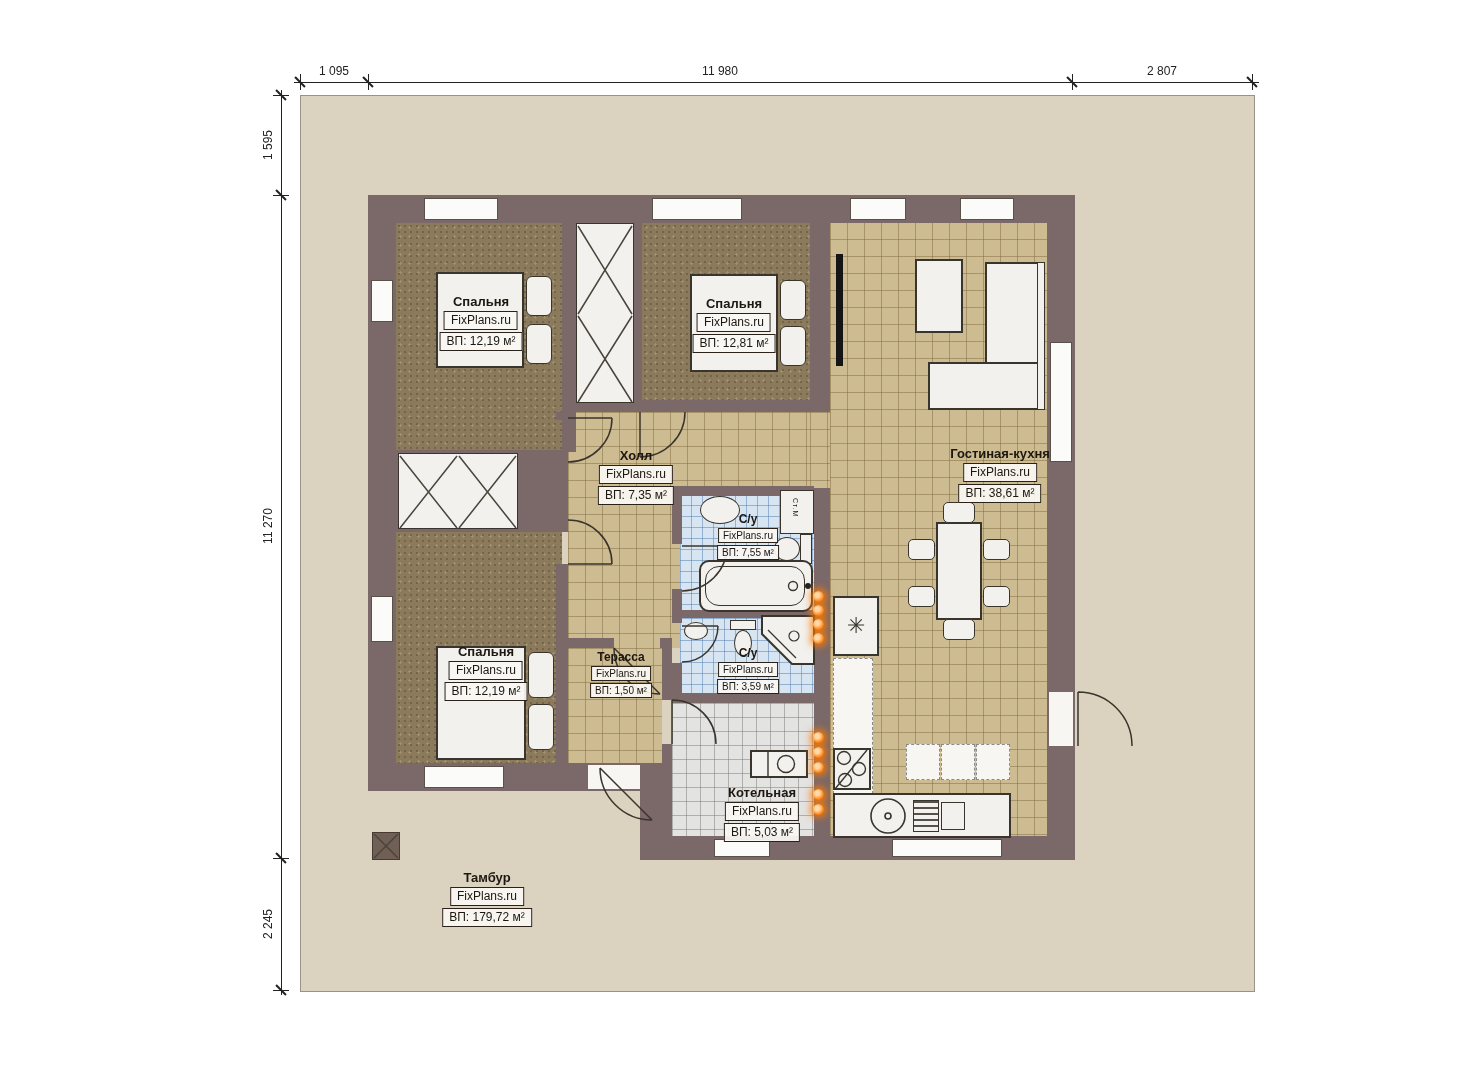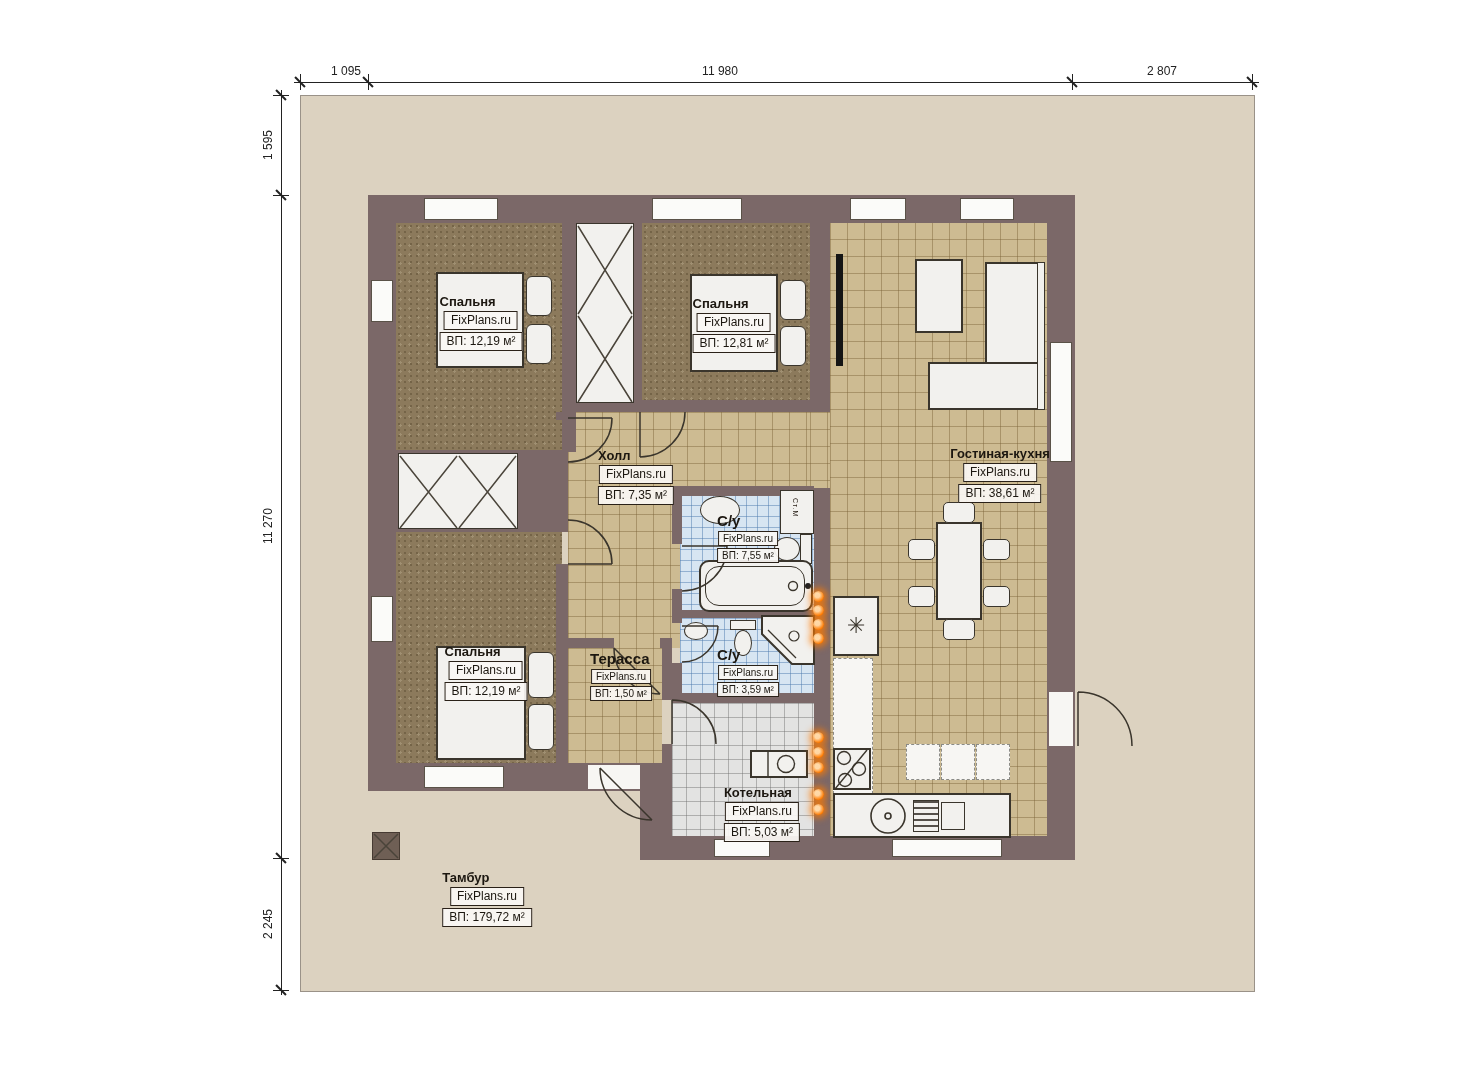--- a/index.html
+++ b/index.html
@@ -46,25 +46,25 @@
 
   
   .overlay{position:absolute;left:0;top:0;z-index:4;pointer-events:none;}
 
   
   .valve{position:absolute;width:11px;height:11px;border-radius:50%;z-index:5;
          background:radial-gradient(circle at 40% 40%, #ffd9a8 0 25%, var(--heat-orange,#ff7b00) 70%);
          box-shadow:0 0 7px 3px rgba(255,123,0,.85);}
 
   
-  .room-label{position:absolute;transform:translateX(-50%);z-index:6;}
+  .room-label{position:absolute;transform:translateX(-50%);z-index:6;text-align:center;}
   .room-name{font-weight:bold;font-size:13px;margin-bottom:2px;white-space:nowrap;}
   .lbox{display:block;margin:2px auto 0;width:max-content;border:1.6px solid #2a2118;
         background:rgba(250,248,244,.93);padding:0 6px;font-size:12px;line-height:17px;white-space:nowrap;}
-  .small .room-name{font-size:15px;margin-bottom:1px;}
+  .small .room-name{font-size:12px;margin-bottom:1px;}
   .small .lbox{font-size:10px;line-height:13px;border-width:1.3px;padding:0 4px;}
 
   
   .dim-line{position:absolute;background:#222;z-index:1;}
   .tick{position:absolute;width:14px;height:2px;background:#222;transform:rotate(45deg);z-index:1;}
   .ext{position:absolute;background:#222;z-index:1;}
   .dim-label{position:absolute;font-size:12px;color:#222;white-space:nowrap;z-index:1;}
   .dim-label.h{transform:translateX(-50%);}
   .dim-label.v{transform:translate(-50%,-50%) rotate(-90deg);}
 
@@ -77,21 +77,21 @@
 
   <div class="dim-line" style="left:294px;top:82px;width:965px;height:1px"></div>
   <div class="ext" style="left:300px;top:74px;width:1px;height:16px"></div>
   <div class="ext" style="left:368px;top:74px;width:1px;height:16px"></div>
   <div class="ext" style="left:1072px;top:74px;width:1px;height:16px"></div>
   <div class="ext" style="left:1252px;top:74px;width:1px;height:16px"></div>
   <div class="tick" style="left:293px;top:81px"></div>
   <div class="tick" style="left:361px;top:81px"></div>
   <div class="tick" style="left:1065px;top:81px"></div>
   <div class="tick" style="left:1245px;top:81px"></div>
-  <div class="dim-label h" style="left:346px;top:64px">1 095</div>
+  <div class="dim-label h" style="left:334px;top:64px">1 095</div>
   <div class="dim-label h" style="left:720px;top:64px">11 980</div>
   <div class="dim-label h" style="left:1162px;top:64px">2 807</div>
 
   <div class="dim-line" style="left:281px;top:90px;width:1px;height:905px"></div>
   <div class="ext" style="left:273px;top:95px;width:16px;height:1px"></div>
   <div class="ext" style="left:273px;top:195px;width:16px;height:1px"></div>
   <div class="ext" style="left:273px;top:858px;width:16px;height:1px"></div>
   <div class="ext" style="left:273px;top:990px;width:16px;height:1px"></div>
   <div class="tick" style="left:274px;top:94px"></div>
   <div class="tick" style="left:274px;top:194px"></div>

